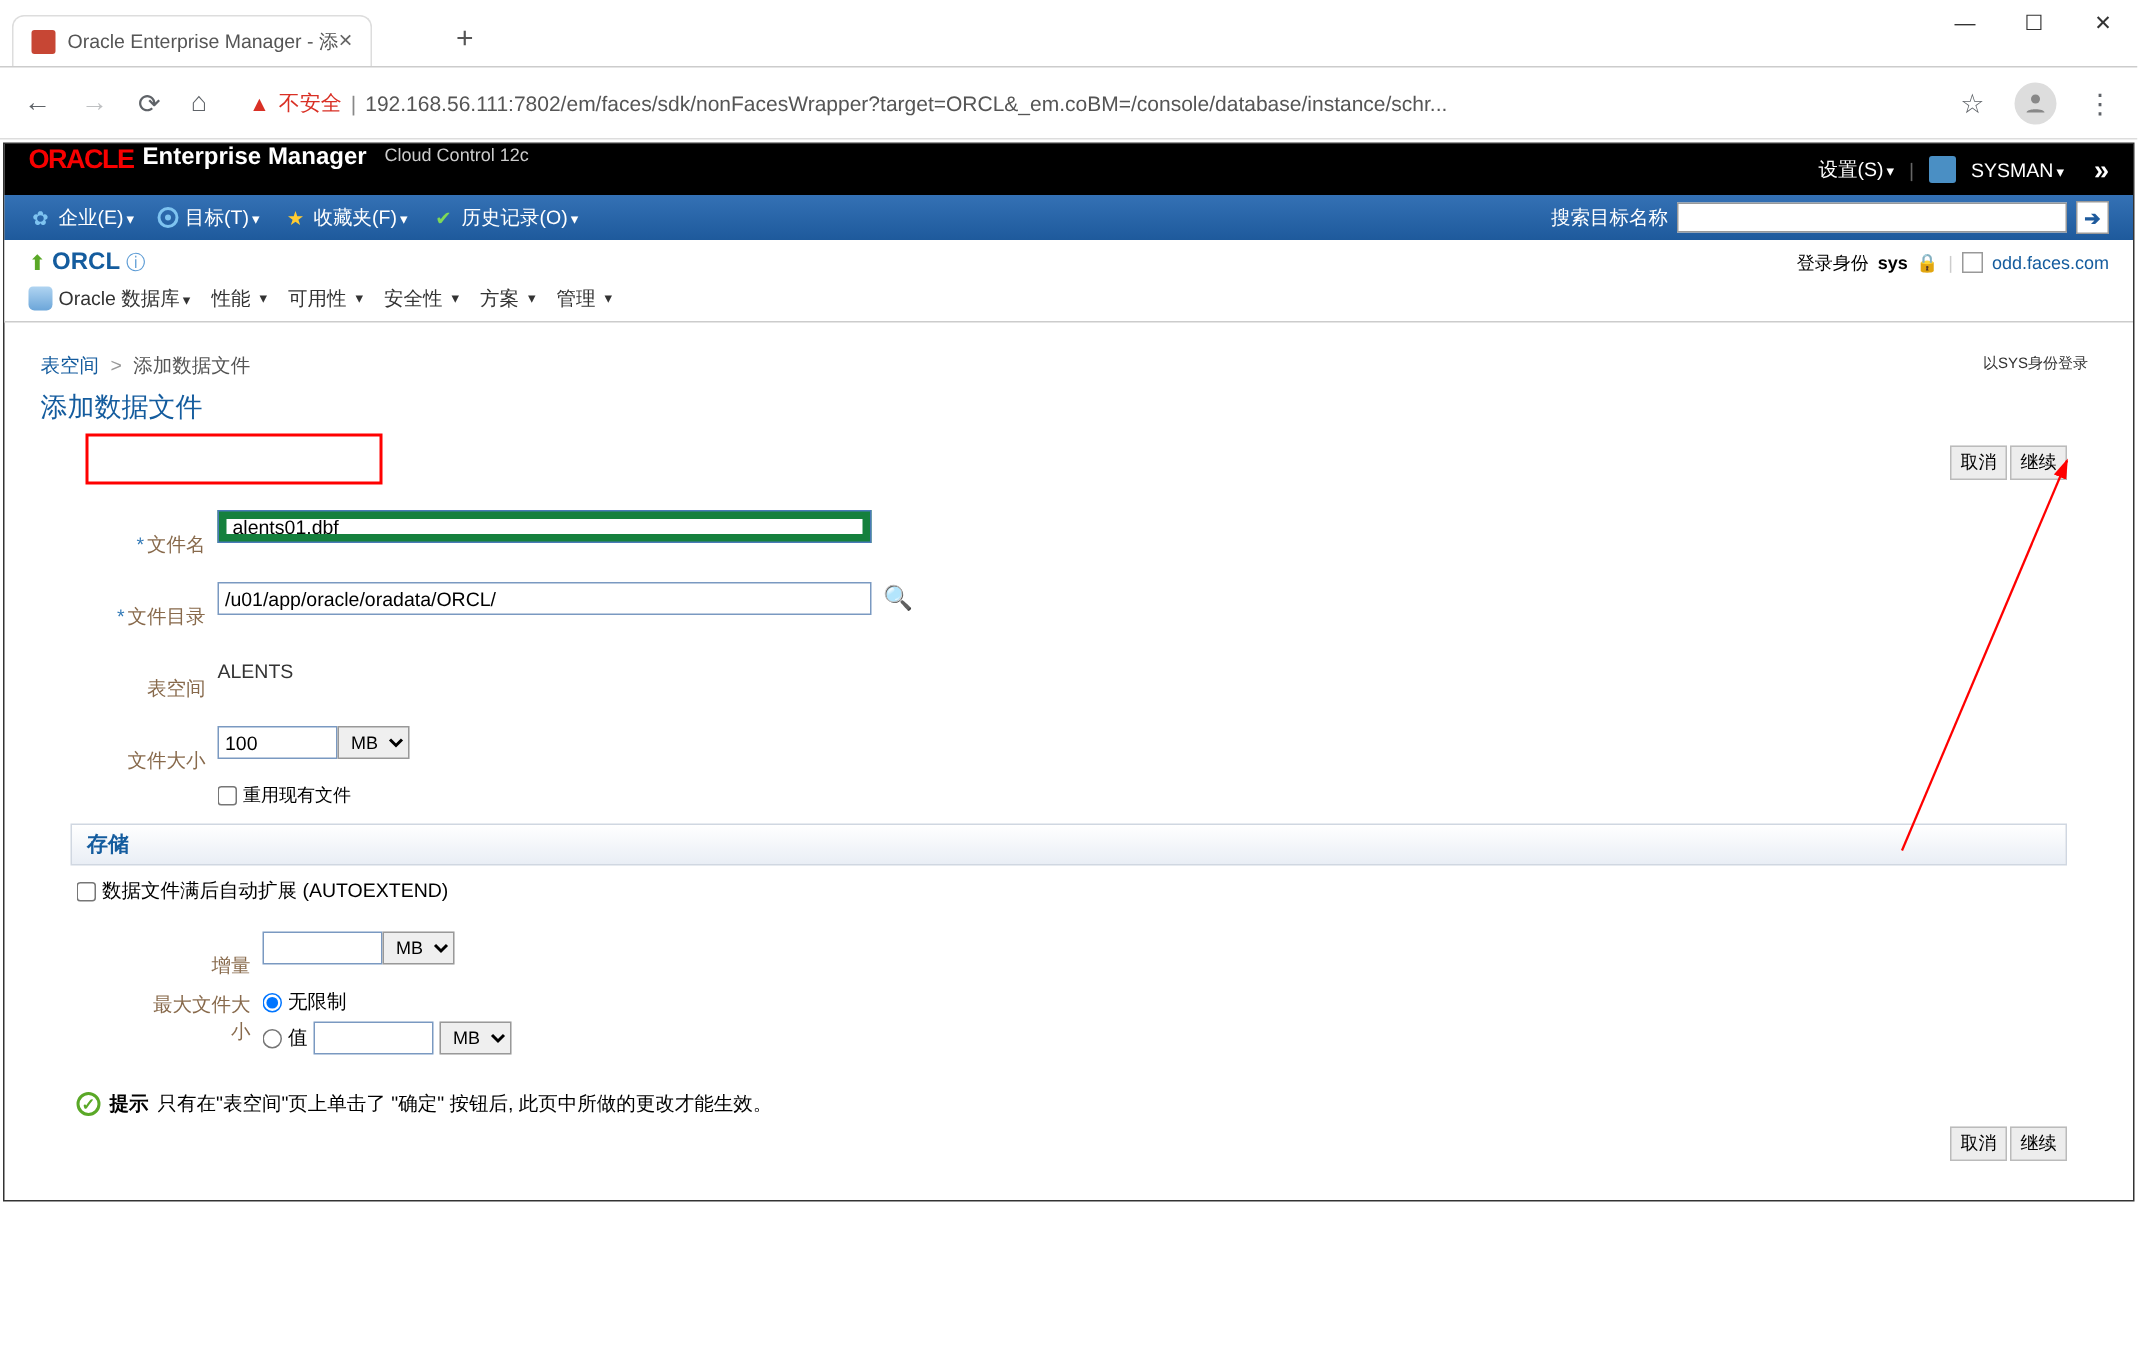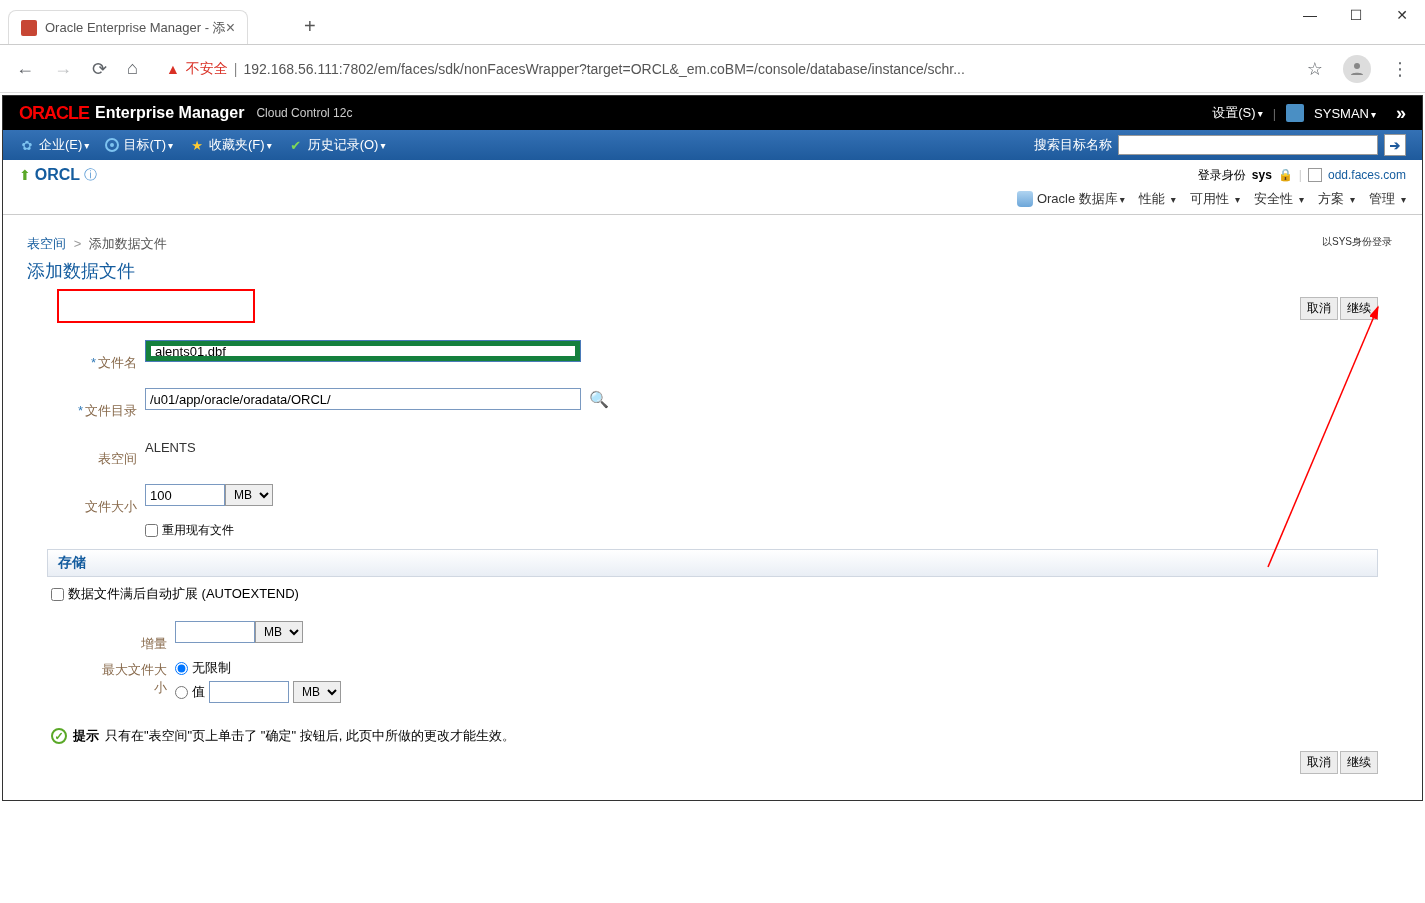--- a/index.html
+++ b/index.html
@@ -20,21 +20,21 @@
 .url-box { flex: 1; display: flex; align-items: center; height: 30px; padding: 0 12px; font-size: 14px; color: #555; gap: 6px;}
 .warn-icon { color: #d93025; }
 .warn-text { color: #d93025; }
 .url-sep { color: #888; }
 .url-text { color: #555; }
 .rt-icons { display: flex; gap: 20px; align-items: center; color: #5f6368; font-size: 18px;}
 .avatar-circle { width: 28px; height: 28px; border-radius: 50%; background: #ddd; display:flex; align-items:center; justify-content:center;}
 
 .app-frame { border: 1px solid #333; margin: 2px; }
 
-.black-bar { background: #000; color: #fff; height: 34px; display: flex; align-items: center; padding: 0 16px; font-size: 13px;}
+.black-bar { background: #000; color: #fff; height: 34px; display: flex; padding: 0 16px; font-size: 13px;}
 .oracle-logo { color: #f80000; font-weight: bold; font-size: 18px; letter-spacing: -1px; margin-right: 6px; font-family: Arial;}
 .ent-mgr { font-weight: bold; font-size: 16px; margin-right: 12px;}
 .cloud-ctl { font-size: 12px; color: #ccc;}
 .black-bar .right { margin-left: auto; display: flex; align-items: center; gap: 10px;}
 .user-icon { width: 18px; height: 18px; background: #4a8fc4; border-radius: 2px; display:inline-block;}
 .black-right-arrow { font-size: 18px; font-weight: bold; margin-left: 10px;}
 
 .blue-bar { background: #1e5a9c; background: linear-gradient(#3471b5, #1e5a9c); color: #fff; height: 30px; display: flex; align-items: center; padding: 0 16px; font-size: 13px;}
 .blue-menu { display: flex; gap: 16px; align-items: center;}
 .menu-item { display: flex; align-items: center; gap: 4px; cursor: pointer;}
@@ -51,21 +51,21 @@
 
 .sec-bar { background: #fff; border-bottom: 1px solid #ccc; padding: 6px 16px;}
 .sec-bar-row1 { display: flex; align-items: center; margin-bottom: 6px;}
 .db-title { color: #145c9e; font-weight: bold; font-size: 16px;}
 .up-ic { color: #5aa827; font-size: 14px; margin-right: 4px;}
 .info-ic { color: #5b9bd5; font-size: 13px; margin-left: 4px;}
 .sec-right { margin-left: auto; display: flex; align-items: center; gap: 6px; font-size: 12px;}
 .lock-ic { color: #d4a536;}
 .serv-ic { width:14px;height:14px;border:1px solid #999;}
 .link-blue { color: #145c9e; cursor: pointer;}
-.sec-bar-row2 { display: flex; align-items: center; gap: 14px; font-size: 13px; justify-content: flex-end;}
+.sec-bar-row2 { display: flex; align-items: center; gap: 14px; font-size: 13px;}
 .db-icon { width:16px;height:16px;background:linear-gradient(#b0d4f1,#6ca6d9);border-radius:3px 3px 4px 4px;}
 .db-menu { display:flex;align-items:center;gap:4px;cursor:pointer;color:#333;}
 
 .content { padding: 20px 24px; position: relative;}
 .breadcrumb { font-size: 13px; margin-bottom: 6px;}
 .breadcrumb .bc-link { color: #145c9e; cursor: pointer;}
 .breadcrumb .bc-sep { color: #999; margin: 0 4px;}
 .breadcrumb .bc-cur { color: #555;}
 .page-title { color: #145c9e; font-size: 18px; font-weight: normal; margin-bottom: 14px;}
 .login-status { position: absolute; right: 30px; top: 20px; font-size: 10px; color: #333;}

